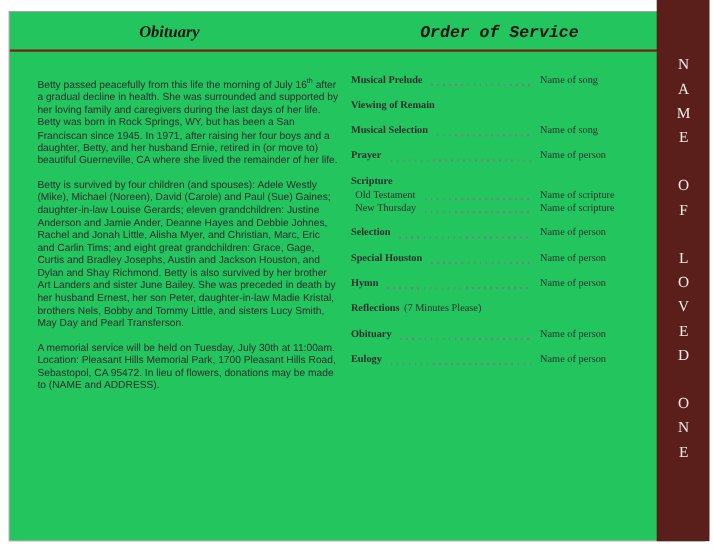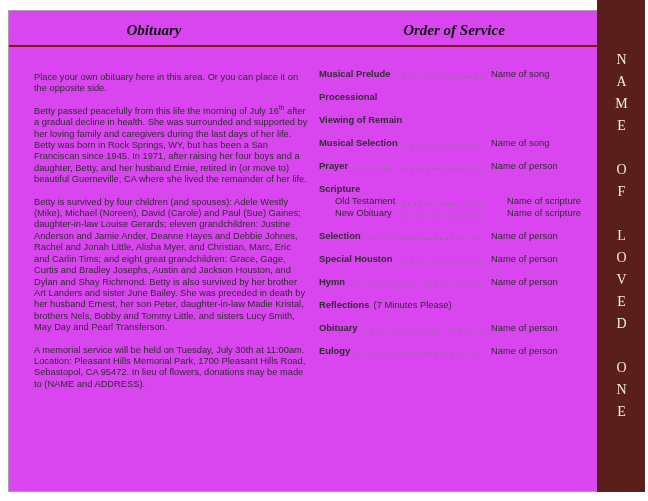--- a/index.html
+++ b/index.html
@@ -1,40 +1,40 @@
 <!DOCTYPE html>
 <html style="--accent: #7f1d12; --sidebar-bg: #5a1f1a; --sidebar-text: #f3ede5;"><head>
 <meta charset="utf-8">
 <style>
   html,body{margin:0;padding:0;background:#ffffff;}
   .canvas{position:relative;width:648px;height:501px;background:#ffffff;overflow:hidden;
           font-family:"Liberation Sans",sans-serif;}
   .page{position:absolute;left:8px;top:10px;width:631px;height:480px;
-        border:1px solid #a3a3a3;background:#d946ef;}
+        border:1px solid #a3a3a3;background:#22c55e;}
   .header{position:absolute;left:0;top:0;width:100%;height:34px;
           border-bottom:2px solid var(--accent,#7f1d12);}
   .title{position:absolute;top:11px;font-family:"Liberation Serif",serif;
          font-style:italic;font-weight:bold;font-size:15px;color:#111;text-align:center;}
   .title-left{left:0;width:290px;}
-  .title-right{left:295px;width:300px;}
+  .title-right{left:295px;width:300px;font-family:Liberation Mono, monospace;}
   .left-col{position:absolute;left:25px;top:61px;width:274px;
             font-size:9.3px;line-height:11.4px;color:#2e2e2e;}
   .left-col p{margin:0 0 11px 0;}
   .left-col sup{font-size:6.5px;line-height:0;}
   .right-col{position:absolute;left:310px;top:56px;width:278px;
-             font-size:9.4px;color:#2e2e2e;}
+             font-size:9.4px;color:#2e2e2e;font-family:Liberation Serif, serif;}
   .svc-row{display:flex;line-height:13px;margin-bottom:10px;}
   .svc-label{font-weight:bold;white-space:nowrap;}
   .svc-note{margin-left:4px;white-space:nowrap;}
   .svc-dots{flex:1;margin:0 8px;align-self:flex-end;margin-bottom:2px;height:2px;
             background-image:repeating-linear-gradient(to right,#7e7e7e 0 1.5px,transparent 1.5px 5.5px);}
   .svc-value{width:106px;flex-shrink:0;white-space:nowrap;}
   .svc-group{margin-bottom:10px;}
-  .svc-group .svc-row{margin-bottom:0;text-align:center;}
-  .svc-sub{margin-left:16px;}
+  .svc-group .svc-row{margin-bottom:0;}
+  .svc-sub{margin-left:4px;}
   .svc-sub .svc-row{line-height:12px;margin-bottom:0;}
   .svc-sub .svc-label{font-weight:normal;}
   .sidebar{position:absolute;left:597px;top:0;width:48px;height:492px;
            background:var(--sidebar-bg,#5a1f1a);display:flex;justify-content:center;}
   .sidebar-text{writing-mode:vertical-rl;text-orientation:upright;
                 font-family:"Liberation Serif",serif;font-size:14px;
                 letter-spacing:7px;color:var(--sidebar-text,#f3ede5);
                 padding-top:52px;line-height:48px;}
 </style>
 </head>
@@ -43,37 +43,33 @@
 <div class="canvas">
 
   <div class="page">
 
     <div class="header">
       <div class="title title-left">Obituary</div>
       <div class="title title-right">Order of Service</div>
     </div>
 
     <div class="left-col">
-      <p>Place your own obituary here in this area. Or you can place it on the opposite side.</p>
       <p><span>Betty passed peacefully from this life the morning of July 16</span><sup>th</sup><span> after a gradual decline in health.  She was surrounded and supported by her loving family and caregivers during the last days of her life.  Betty was born in Rock Springs, WY, but has been a San Franciscan since 1945.  In 1971, after raising her four boys and a daughter, Betty, and her husband Ernie, retired in (or move to) beautiful Guerneville, CA where she lived the remainder of her life.</span></p>
       <p>Betty is survived by four children (and spouses): Adele Westly (Mike), Michael (Noreen), David (Carole) and Paul (Sue) Gaines;  daughter-in-law Louise Gerards;  eleven grandchildren: Justine Anderson and Jamie Ander, Deanne Hayes and Debbie Johnes, Rachel and Jonah Little, Alisha Myer, and Christian, Marc, Eric and Carlin Tims;  and eight great grandchildren: Grace, Gage, Curtis and Bradley Josephs, Austin and Jackson Houston, and Dylan and Shay Richmond.  Betty is also survived by her brother Art Landers and sister June Bailey.  She was preceded in death by her husband Ernest, her son Peter, daughter-in-law Madie Kristal, brothers Nels, Bobby and Tommy Little, and sisters Lucy Smith, May Day and Pearl Transferson.</p>
       <p>A memorial service will be held on Tuesday, July 30th at 11:00am.  Location:  Pleasant Hills Memorial Park, 1700 Pleasant Hills Road, Sebastopol, CA 95472.  In lieu of flowers, donations may be made to (NAME and ADDRESS).</p>
     </div>
 
     <div class="right-col">
 
       <div class="svc-row">
         <span class="svc-label">Musical Prelude</span>
         <span class="svc-dots"></span>
         <span class="svc-value">Name of song</span>
       </div>
 
-      <div class="svc-row">
-        <span class="svc-label">Processional</span>
-      </div>
 
       <div class="svc-row">
         <span class="svc-label">Viewing of Remain</span>
       </div>
 
 
       <div class="svc-row">
         <span class="svc-label">Musical Selection</span>
         <span class="svc-dots"></span>
         <span class="svc-value">Name of song</span>
@@ -89,21 +85,21 @@
         <div class="svc-row">
           <span class="svc-label">Scripture</span>
         </div>
         <div class="svc-sub">
           <div class="svc-row">
             <span class="svc-label">Old Testament</span>
             <span class="svc-dots"></span>
             <span class="svc-value">Name of scripture</span>
           </div>
           <div class="svc-row">
-            <span class="svc-label">New Obituary</span>
+            <span class="svc-label">New Thursday</span>
             <span class="svc-dots"></span>
             <span class="svc-value">Name of scripture</span>
           </div>
         </div>
       </div>
 
       <div class="svc-row">
         <span class="svc-label">Selection</span>
         <span class="svc-dots"></span>
         <span class="svc-value">Name of person</span>

